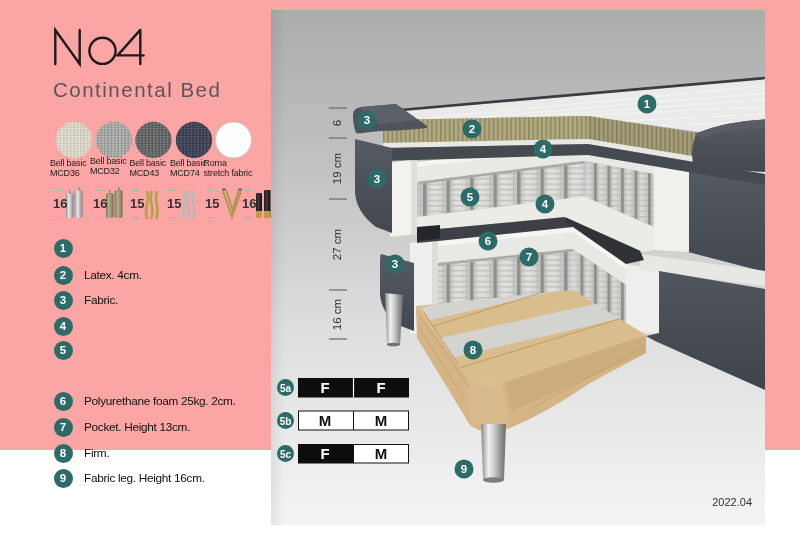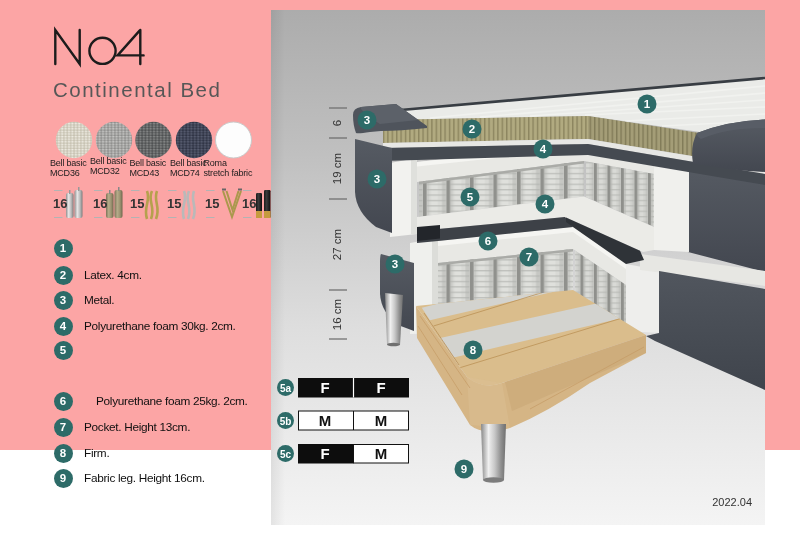--- a/index.html
+++ b/index.html
@@ -148,29 +148,28 @@
 <div class="legnum" style="left:167px;top:196px;">15</div>
 <div class="legnum" style="left:205px;top:196px;">15</div>
 <div class="legnum" style="left:242px;top:196px;">16</div>
 
 <div class="badge" style="left:53.5px;top:239px;">1</div>
 
 <div class="badge" style="left:53.5px;top:266px;">2</div>
 <div class="legtxt" style="left:84px;top:269px;">Latex. 4cm.</div>
 
 <div class="badge" style="left:53.5px;top:291px;">3</div>
-<div class="legtxt" style="left:84px;top:294px;">Metal.</div>
+<div class="legtxt" style="left:84px;top:294px;">Fabric.</div>
 
 <div class="badge" style="left:53.5px;top:317px;">4</div>
-<div class="legtxt" style="left:84px;top:320px;">Polyurethane foam 30kg. 2cm.</div>
 
 <div class="badge" style="left:53.5px;top:341px;">5</div>
 
 <div class="badge" style="left:53.5px;top:392px;">6</div>
-<div class="legtxt" style="left:84px;top:395px;margin-left:12px;">Polyurethane foam 25kg. 2cm.</div>
+<div class="legtxt" style="left:84px;top:395px;">Polyurethane foam 25kg. 2cm.</div>
 
 <div class="badge" style="left:53.5px;top:418px;">7</div>
 <div class="legtxt" style="left:84px;top:421px;">Pocket. Height 13cm.</div>
 
 <div class="badge" style="left:53.5px;top:444px;">8</div>
 <div class="legtxt" style="left:84px;top:447px;">Firm.</div>
 
 <div class="badge" style="left:53.5px;top:469px;">9</div>
 <div class="legtxt" style="left:84px;top:472px;">Fabric leg. Height 16cm.</div>
 

